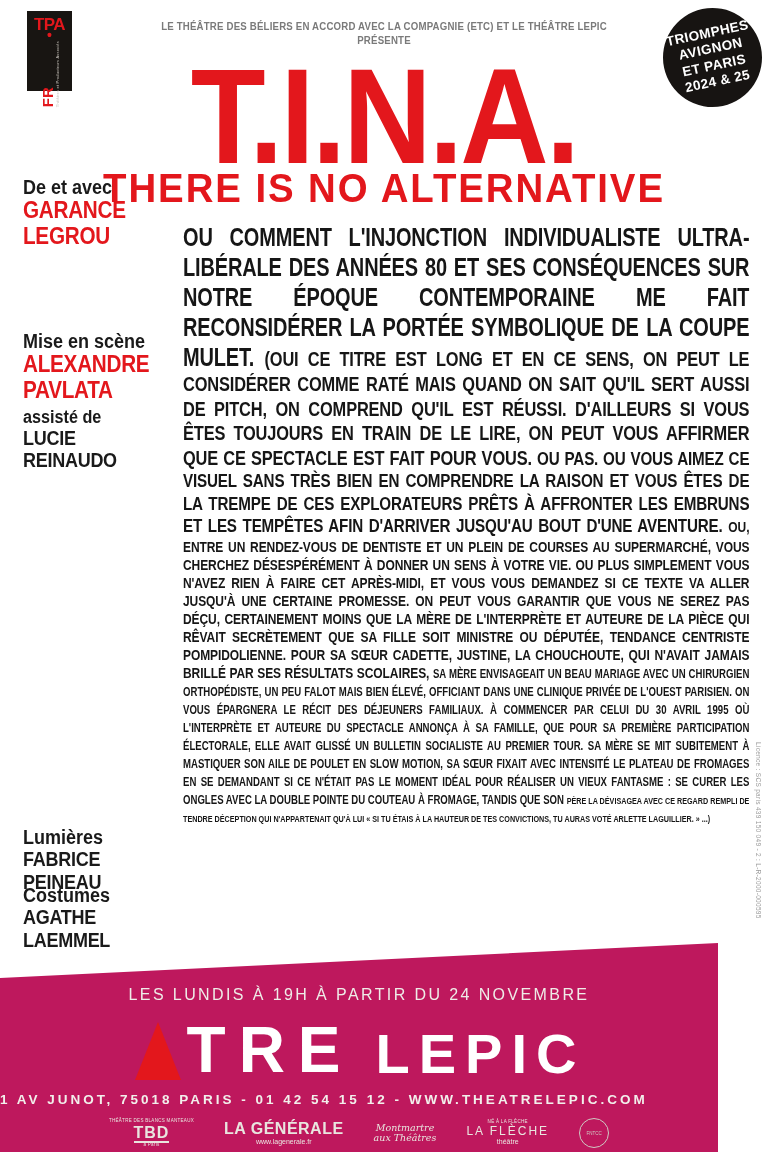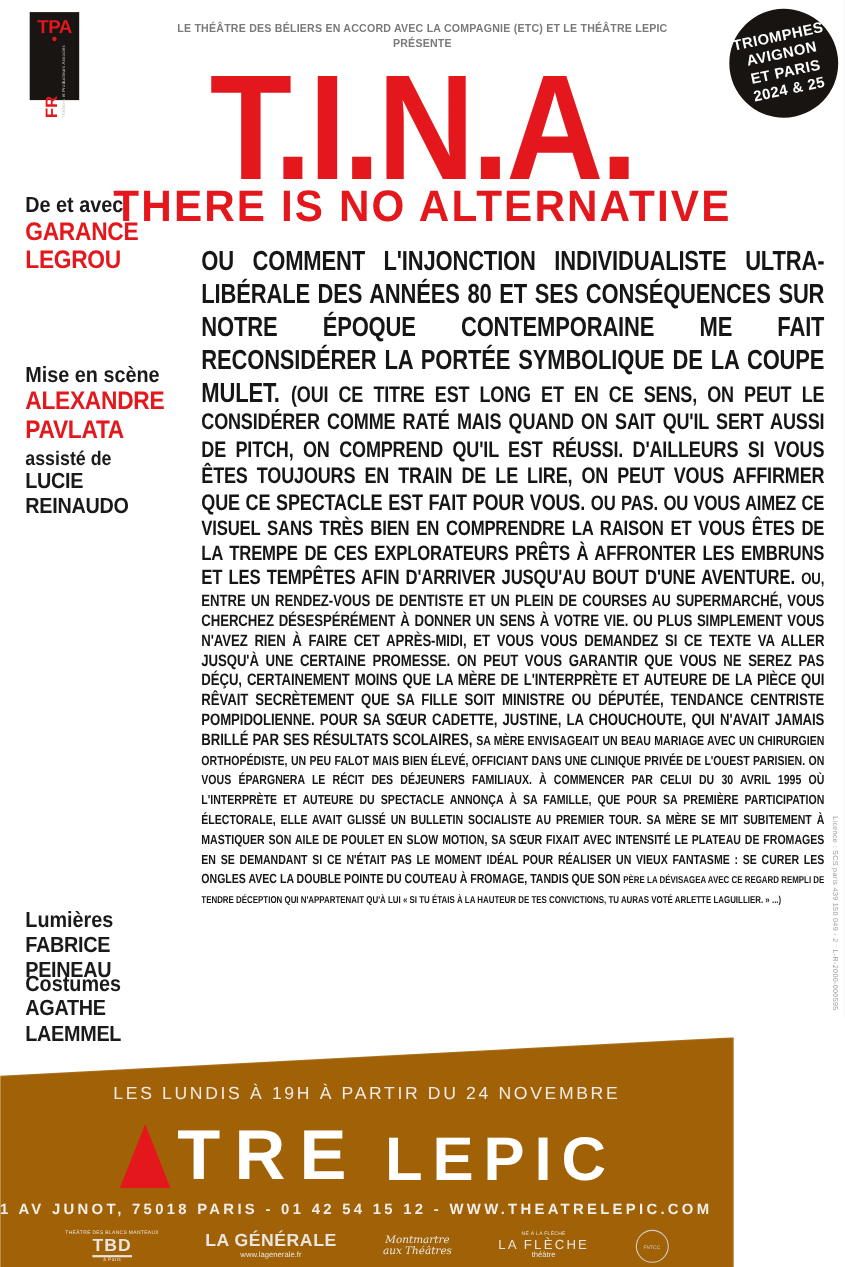--- a/index.html
+++ b/index.html
@@ -57,21 +57,21 @@
   .s4{font-size:15px;line-height:1.18;letter-spacing:-.1px;}
   .s5{font-size:12px;line-height:1.18;}
   .s6{font-size:9px;line-height:1.25;}
   
   .licence{
     position:absolute;right:6px;top:742px;writing-mode:vertical-rl;
     font-size:6.5px;color:#9a9a9a;letter-spacing:.3px;
   }
   
   .footer{
-    position:absolute;left:0;top:940px;width:667px;height:212px;background:#a16207;
+    position:absolute;left:0;top:940px;width:718px;height:212px;background:#be185d;
     clip-path:polygon(0 38px,100% 3px,100% 100%,0 100%);color:#fff;
   }
   .schedule{
     position:absolute;top:46px;width:100%;text-align:center;color:#efece8;
     font-size:16px;font-weight:500;letter-spacing:2.4px;
   }
   .venue{
     position:absolute;top:68px;left:0;width:100%;display:flex;align-items:flex-end;
     justify-content:center;height:74px;
   }
@@ -80,21 +80,21 @@
   .venue-lepic{font-size:56px;font-weight:800;letter-spacing:9px;line-height:1;color:#fff;margin-left:22px;}
   .tri{
     width:0;height:0;border-left:23px solid transparent;border-right:23px solid transparent;
     border-bottom:58px solid #e3171c;display:inline-block;margin:0 12px 2px 2px;
   }
   .address{
     position:absolute;top:152px;width:100%;text-align:left;color:#f2efeb;
     font-size:13.5px;font-weight:700;letter-spacing:3px;
   }
   .logos{
-    position:absolute;top:178px;left:0;width:100%;display:flex;gap:42px;
+    position:absolute;top:178px;left:0;width:100%;display:flex;gap:30px;
     align-items:center;justify-content:center;color:#e9e5df;
   }
   .logo{text-align:center;line-height:1.1;}
   .logo .tiny{font-size:4.5px;letter-spacing:.3px;display:block;}
   .logo-tbd-main{font-size:16px;font-weight:800;border-bottom:2px solid #e9e5df;display:inline-block;line-height:1;letter-spacing:1px;}
   .logo-gen-main{font-size:16px;font-weight:800;letter-spacing:.5px;display:block;}
   .logo-gen-sub{font-size:7px;display:block;margin-top:1px;}
   .logo-script{font-family:"DejaVu Serif",serif;font-style:italic;font-size:9.5px;display:block;}
   .logo-fleche-main{font-size:12px;font-weight:400;letter-spacing:2px;display:block;}
   .logo-fleche-sub{font-size:7px;display:block;}

